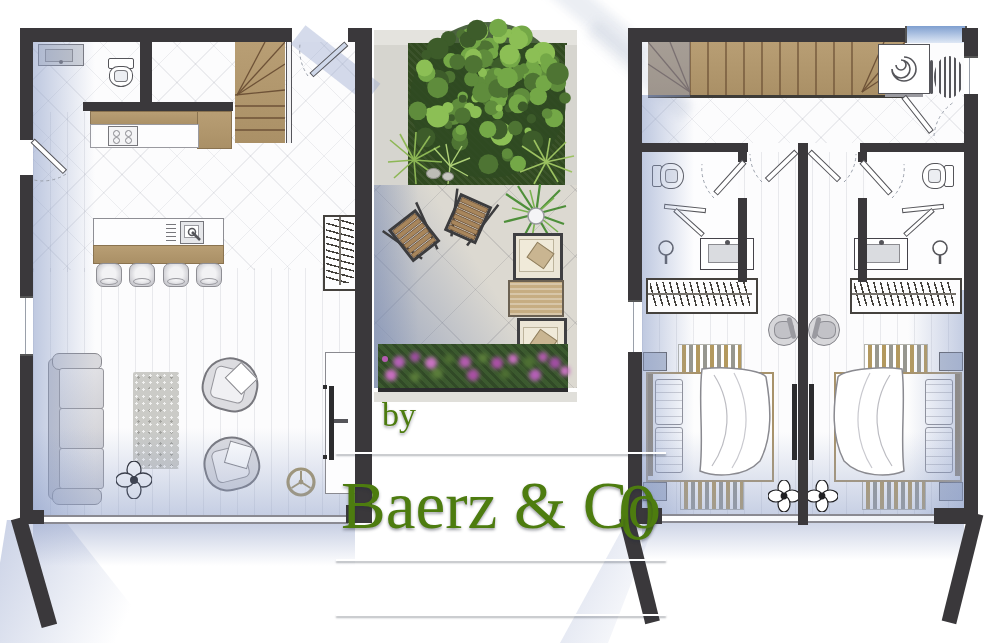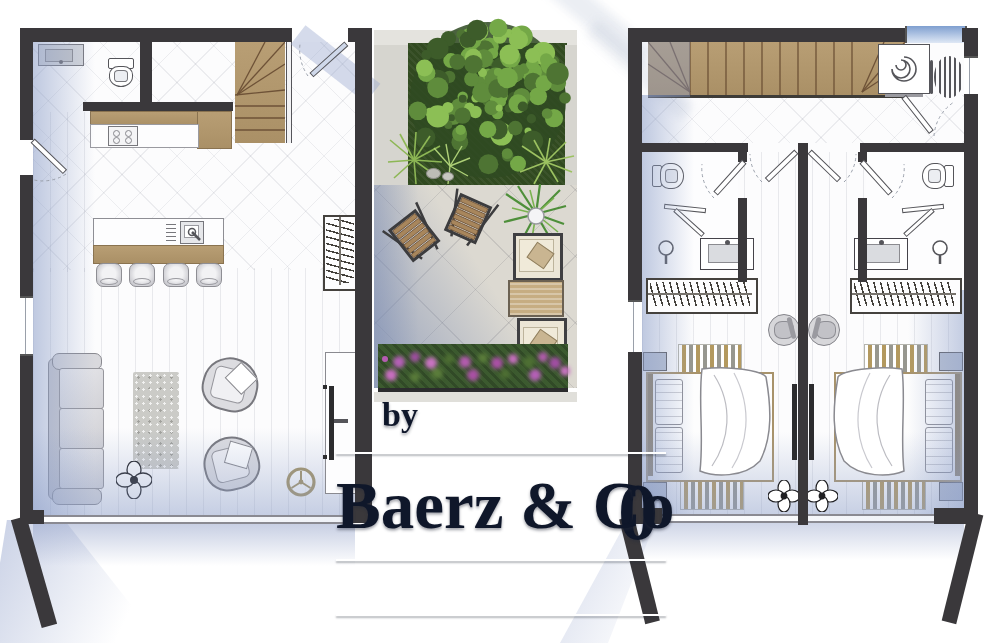--- a/index.html
+++ b/index.html
@@ -25,21 +25,21 @@
   .pillow{background:#fff;border:1px solid #8f8f96;border-radius:3px;
     background-image:repeating-linear-gradient(0deg, transparent 0 7px, rgba(120,120,130,.35) 7px 8px);}
   .cushionbox{border:3px solid #3f3f42;background:var(--cushion);}
   .flowers{width:6px;height:6px;border-radius:50%;background:var(--flower);
     box-shadow: 14px 3px 4px 3px #b660b8, 30px -2px 4px 2px #a14fa3, 46px 4px 4px 3px #cb74c4,
     64px 0px 4px 2px #4f7034, 80px 3px 4px 3px #b35cae, 98px -1px 4px 2px #5b7d3b,
     112px 4px 4px 3px #ab51a6, 128px 0px 4px 2px #c96fc1, 144px 3px 4px 3px #4f7034,
     158px -2px 4px 2px #b35cae, 170px 4px 4px 3px #a14fa3, 52px 14px 4px 3px #5b7d3b,
     6px 16px 4px 3px #c96fc1, 88px 16px 4px 3px #ab51a6, 120px 15px 4px 2px #4f7034,
     150px 16px 4px 3px #b660b8, 30px 18px 4px 2px #5b7d3b, 180px 12px 4px 2px #cb74c4;}
-  .wm{color:#0f172a;text-shadow:0 2px 3px rgba(40,45,60,.45);font-weight:bold;}
+  .wm{color:#4d7c0f;text-shadow:0 2px 3px rgba(40,45,60,.45);}
   .wmline{background:#fff;box-shadow:0 2px 2px rgba(40,45,60,.35);height:2px;}
   .stool{width:24px;height:22px;border:1px solid #8e8e94;border-radius:7px;
     background:radial-gradient(ellipse at 50% 45%, #f2f2f4 40%, #cfcfd4 75%, #bdbdc2 100%);}
   .stool:after{content:"";position:absolute;left:3px;right:3px;bottom:1px;height:5px;border-radius:50%;
     border:1px solid #9a9aa0;}
   .nstand{background:#bcc4d4;border:1px solid #5c5c60;}
   .tvbar{background:#2c2c2e;}
 </style>
 </head>
 <body>

